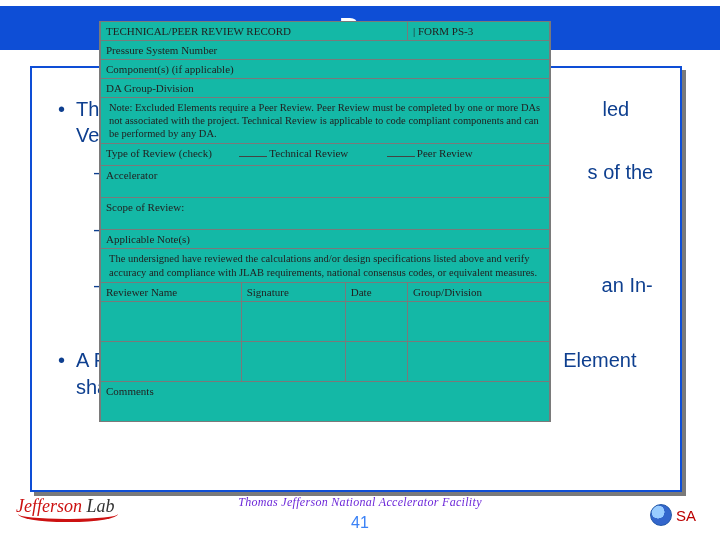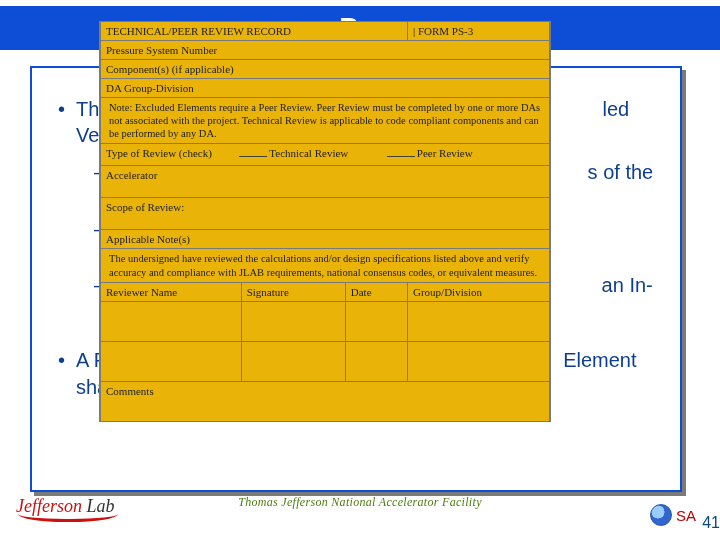--- a/index.html
+++ b/index.html
@@ -64,21 +64,21 @@
     color: #0e3f8f;
   }
   .bi { font-weight: 700; font-style: italic; }
   .spacer { height: 18px; }
 
   
   .form-overlay {
     position: absolute;
     left: 99px; top: 21px;
     width: 452px;
-    background: #eab308;
+    background: #14b8a6;
     font-family: "Times New Roman", Times, serif;
     font-size: 11px;
     color: #222;
     border-left: 1px solid #7a7a7a;
     border-right: 1px solid #7a7a7a;
   }
   .form-overlay table { width: 100%; border-collapse: collapse; }
   .form-overlay td, .form-overlay th {
     border: 1px solid #7a7a7a;
     padding: 3px 5px;
@@ -95,32 +95,32 @@
   .review-line {
     display: inline-block;
     border-bottom: 1px solid #444;
     width: 28px;
     margin-right: 2px;
   }
 
   .pagenum {
     position: absolute;
     left: 0; right: 0; bottom: 8px;
-    text-align: right;
+    text-align: center;
     font-size: 16px;
-    color: #0c4a6e;
+    color: #3b82f6;
   }
   .footer-caption {
     position: absolute;
     left: 0; right: 0; bottom: 30px;
     text-align: center;
     font-family: "Times New Roman", serif;
     font-style: italic;
     font-size: 12px;
-    color: #4d7c0f;
+    color: #6d28d9;
     letter-spacing: 0.3px;
     pointer-events: none;
   }
 
   
   .logo-jlab {
     position: absolute;
     left: 16px; bottom: 14px;
     width: 110px; height: 30px;
   }

